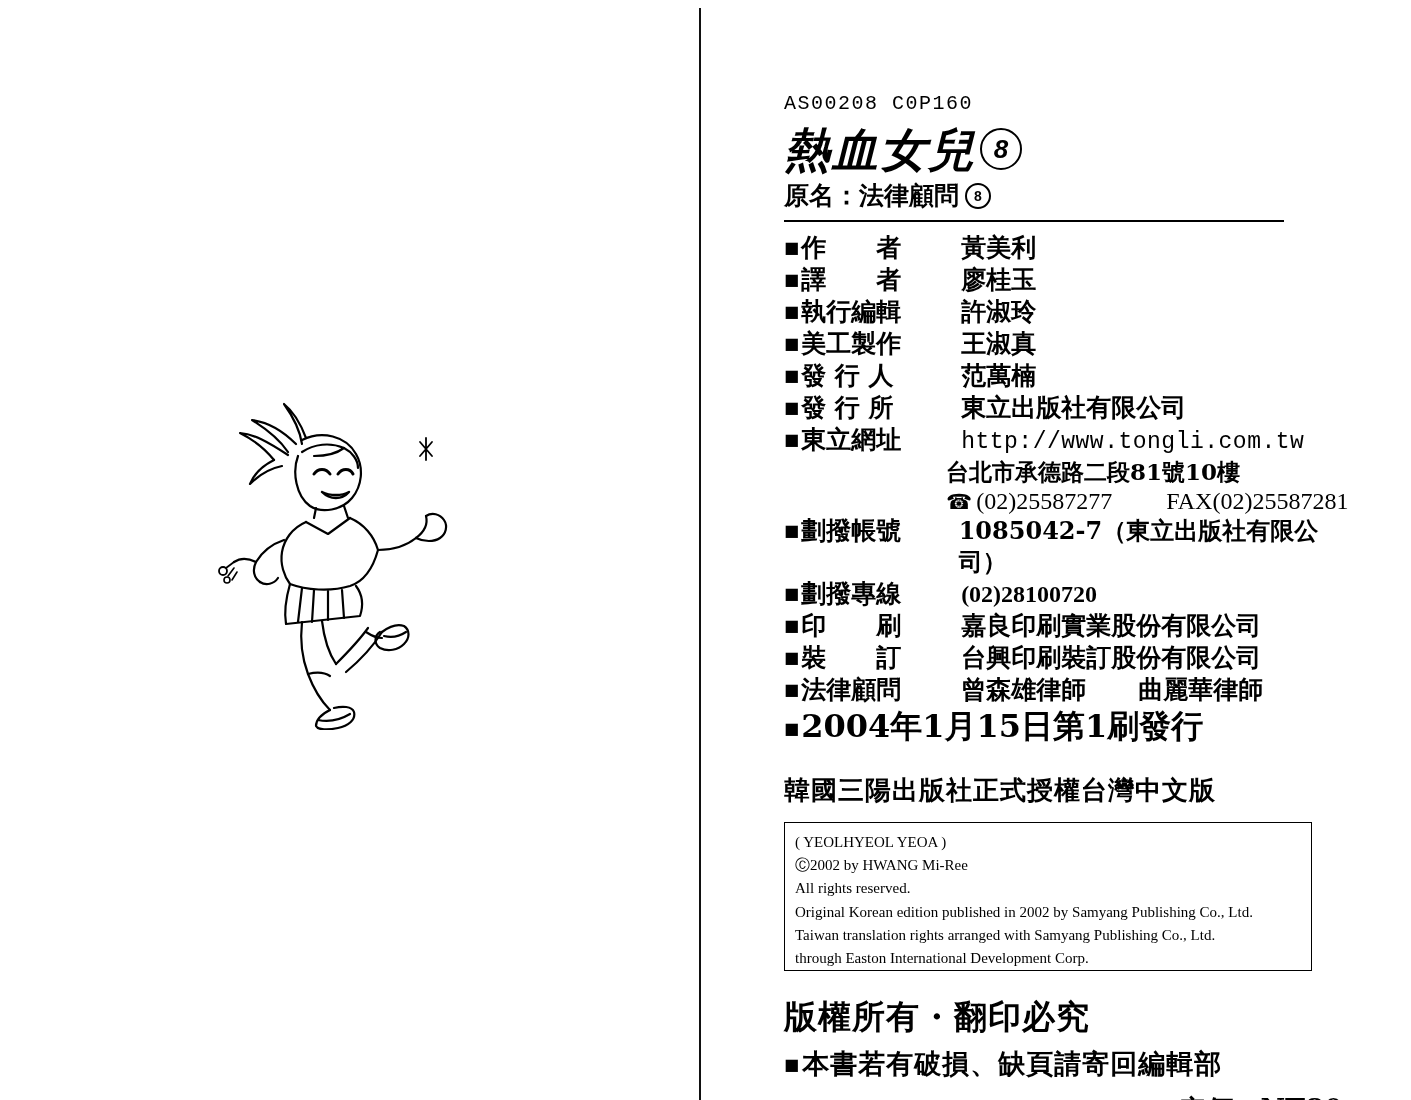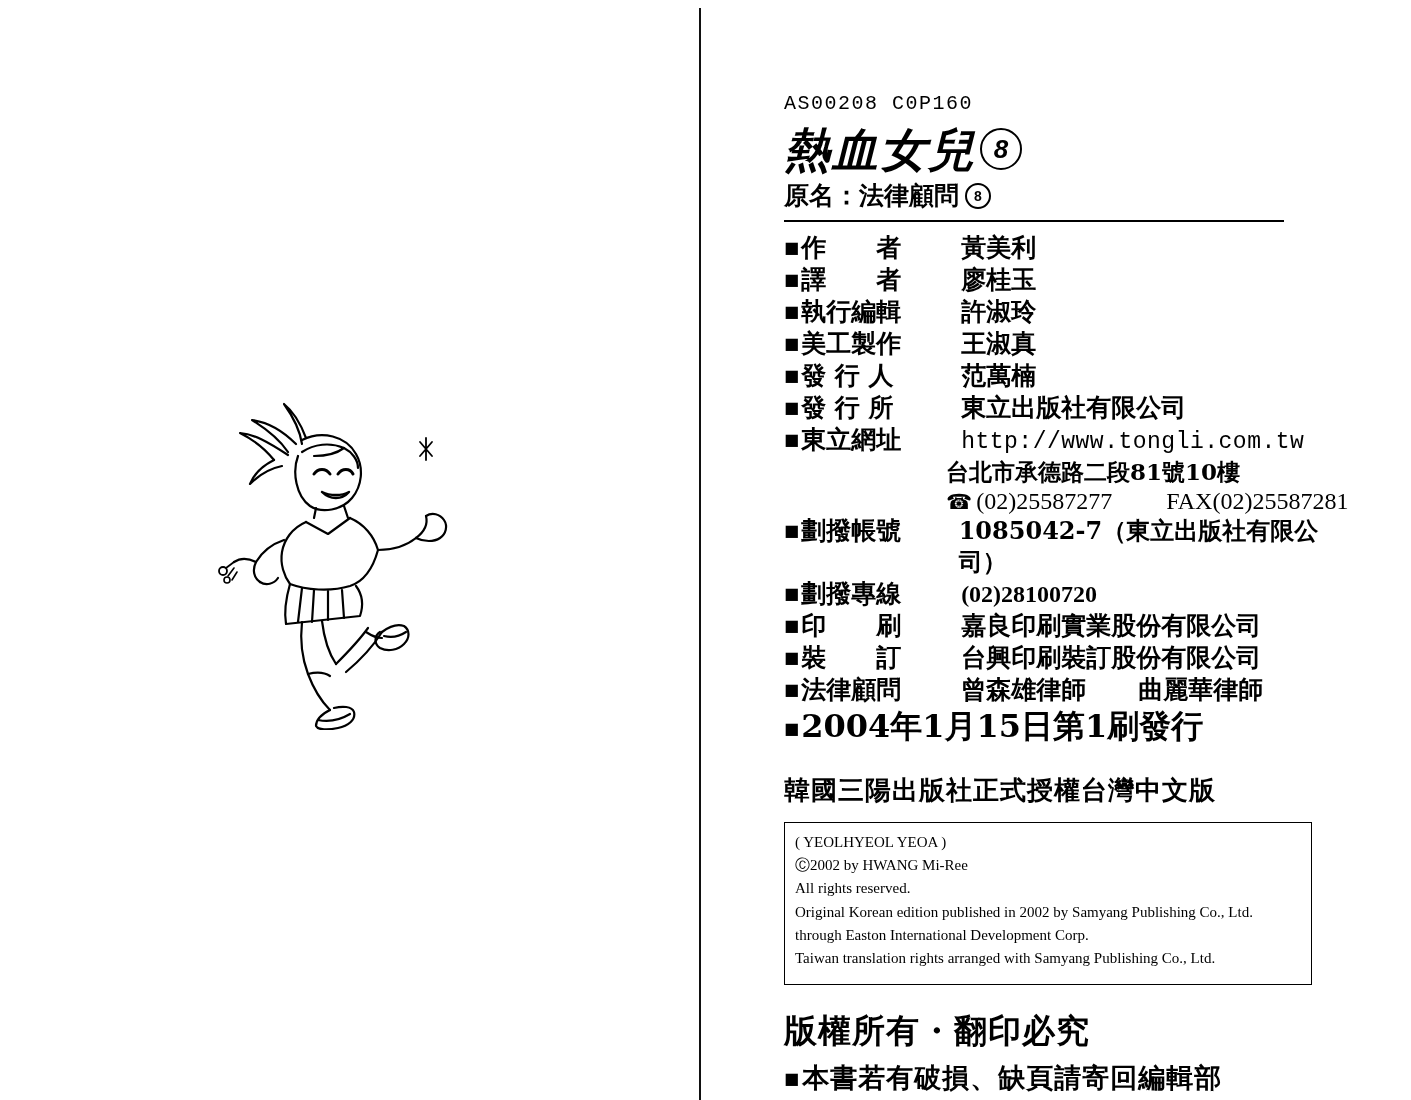--- a/index.html
+++ b/index.html
@@ -201,21 +201,21 @@
     font-size: 26px;
     font-weight: bold;
     margin-top: 26px;
     letter-spacing: 1px;
   }
 
   .copyright-box {
     margin-top: 14px;
     width: 528px;
     border: 1.5px solid #000;
-    padding: 8px 10px 14px 10px;
+    padding: 8px 10px 0 10px;
     box-sizing: border-box;
   }
   .copyright-box div {
     font-family: "Liberation Serif", serif;
     font-size: 15px;
     line-height: 1.55;
   }
 
   .footer {
     margin-top: 24px;
@@ -428,22 +428,22 @@
 
     </div>
 
     <div class="license-line">韓國三陽出版社正式授權台灣中文版</div>
 
     <div class="copyright-box">
       <div>( YEOLHYEOL YEOA )</div>
       <div>Ⓒ2002 by HWANG Mi-Ree</div>
       <div>All rights reserved.</div>
       <div>Original Korean edition published in 2002 by Samyang Publishing Co., Ltd.</div>
+      <div>Taiwan translation rights arranged with Samyang Publishing Co., Ltd.</div>
       <div> through Easton International Development Corp.</div>
-      <div>Taiwan translation rights arranged with Samyang Publishing Co., Ltd.</div>
     </div>
 
     <div class="footer">
       <div class="footer-line1">版權所有・翻印必究</div>
       <div class="footer-line2">
         <span class="bullet">■</span>
         <span>本書若有破損、缺頁請寄回編輯部</span>
       </div>
       <div class="footer-line3">
         <span class="isbn">ISBN</span>

